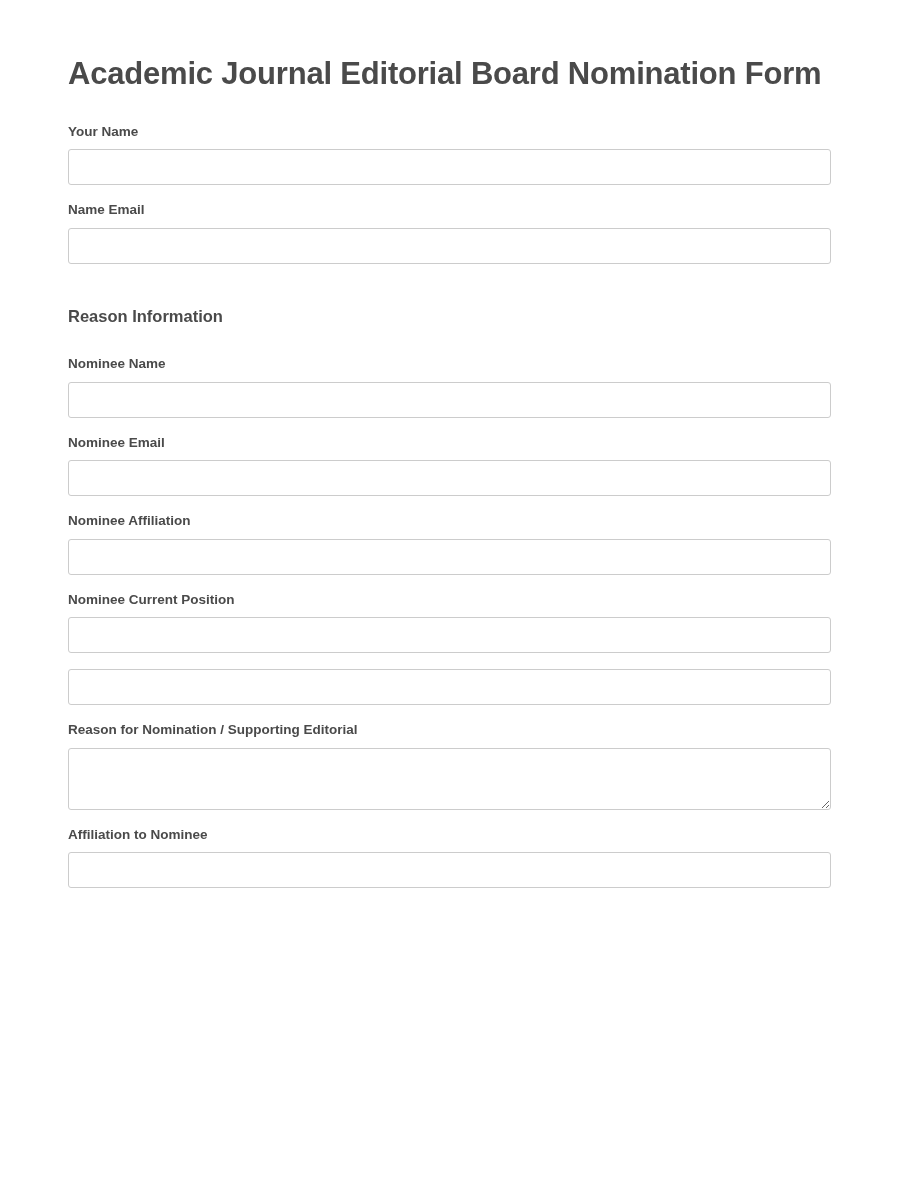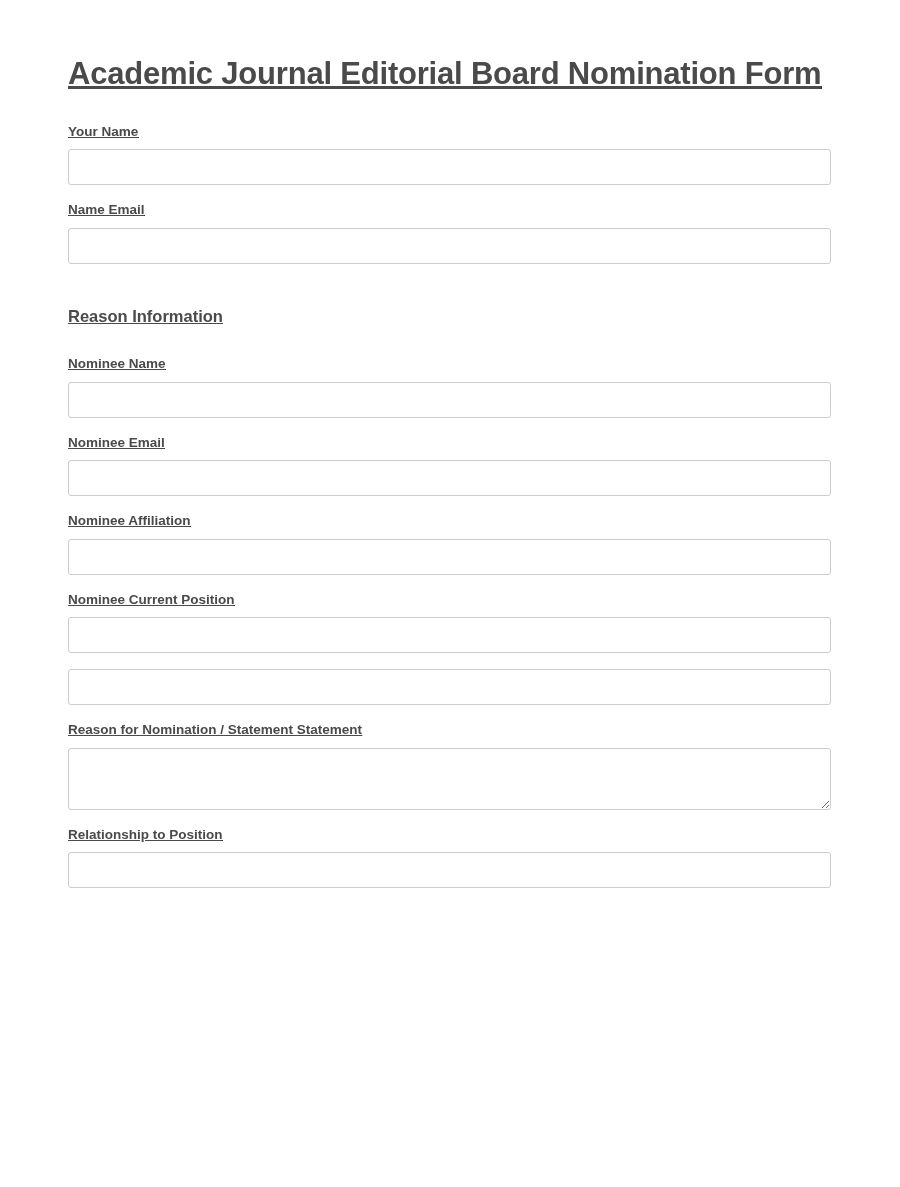--- a/index.html
+++ b/index.html
@@ -1,15 +1,15 @@
 <!DOCTYPE html>
 <html><head>
 <meta charset="utf-8">
 <style>
-  * { box-sizing: border-box; text-decoration: underline; }
+  * { box-sizing: border-box; }
   html, body {
     margin: 0;
     padding: 0;
     background: #ffffff;
   }
   body {
     width: 900px;
     height: 1187px;
     font-family: "Liberation Sans", sans-serif;
     -webkit-font-smoothing: antialiased;
@@ -119,22 +119,22 @@
         <input type="text" class="text-input" style="">
       </div>
       <div class="field-group">
         <label class="field-label">Nominee Current Position</label>
         <input type="text" class="text-input" style="">
       </div>
       <div class="field-group">
         <input type="text" class="text-input" style="">
       </div>
       <div class="field-group">
-        <label class="field-label">Reason for Nomination / Statement Statement</label>
+        <label class="field-label">Reason for Nomination / Supporting Editorial</label>
         <textarea class="textarea-input" style=""></textarea>
       </div>
       <div class="field-group">
-        <label class="field-label">Relationship to Position</label>
+        <label class="field-label">Affiliation to Nominee</label>
         <input type="text" class="text-input" style="">
       </div>
     </div>
 
 </div>
 
 </body></html>

